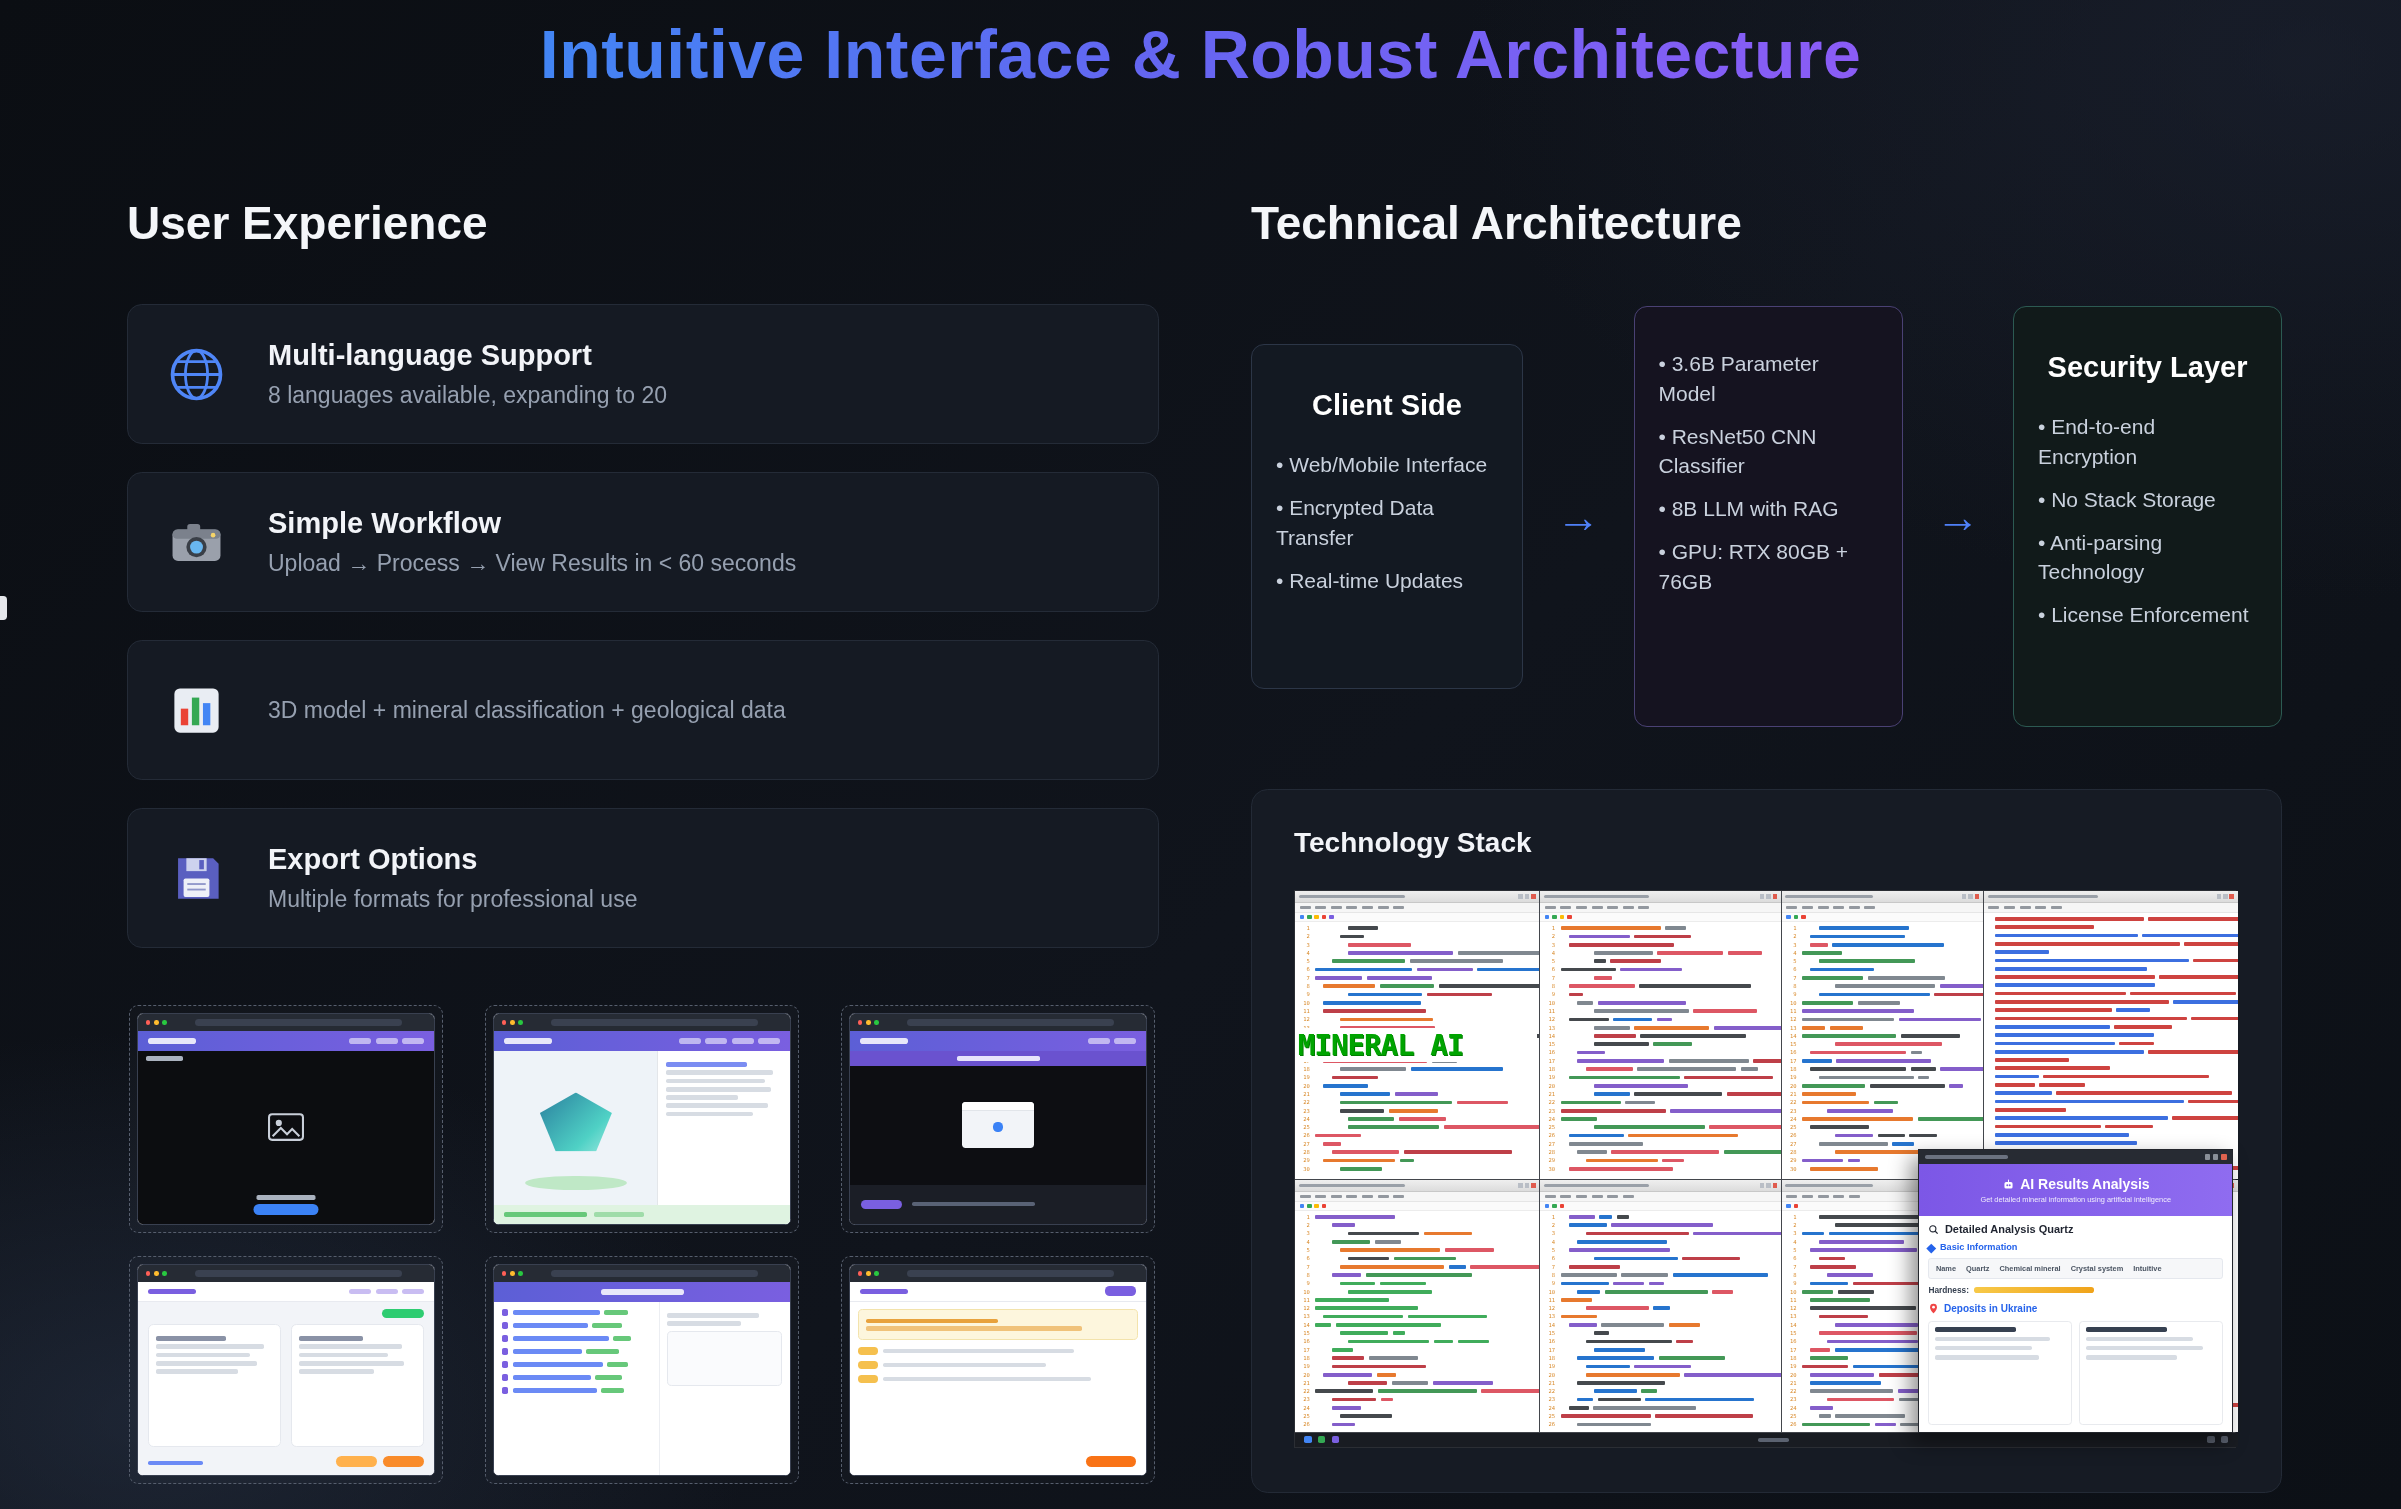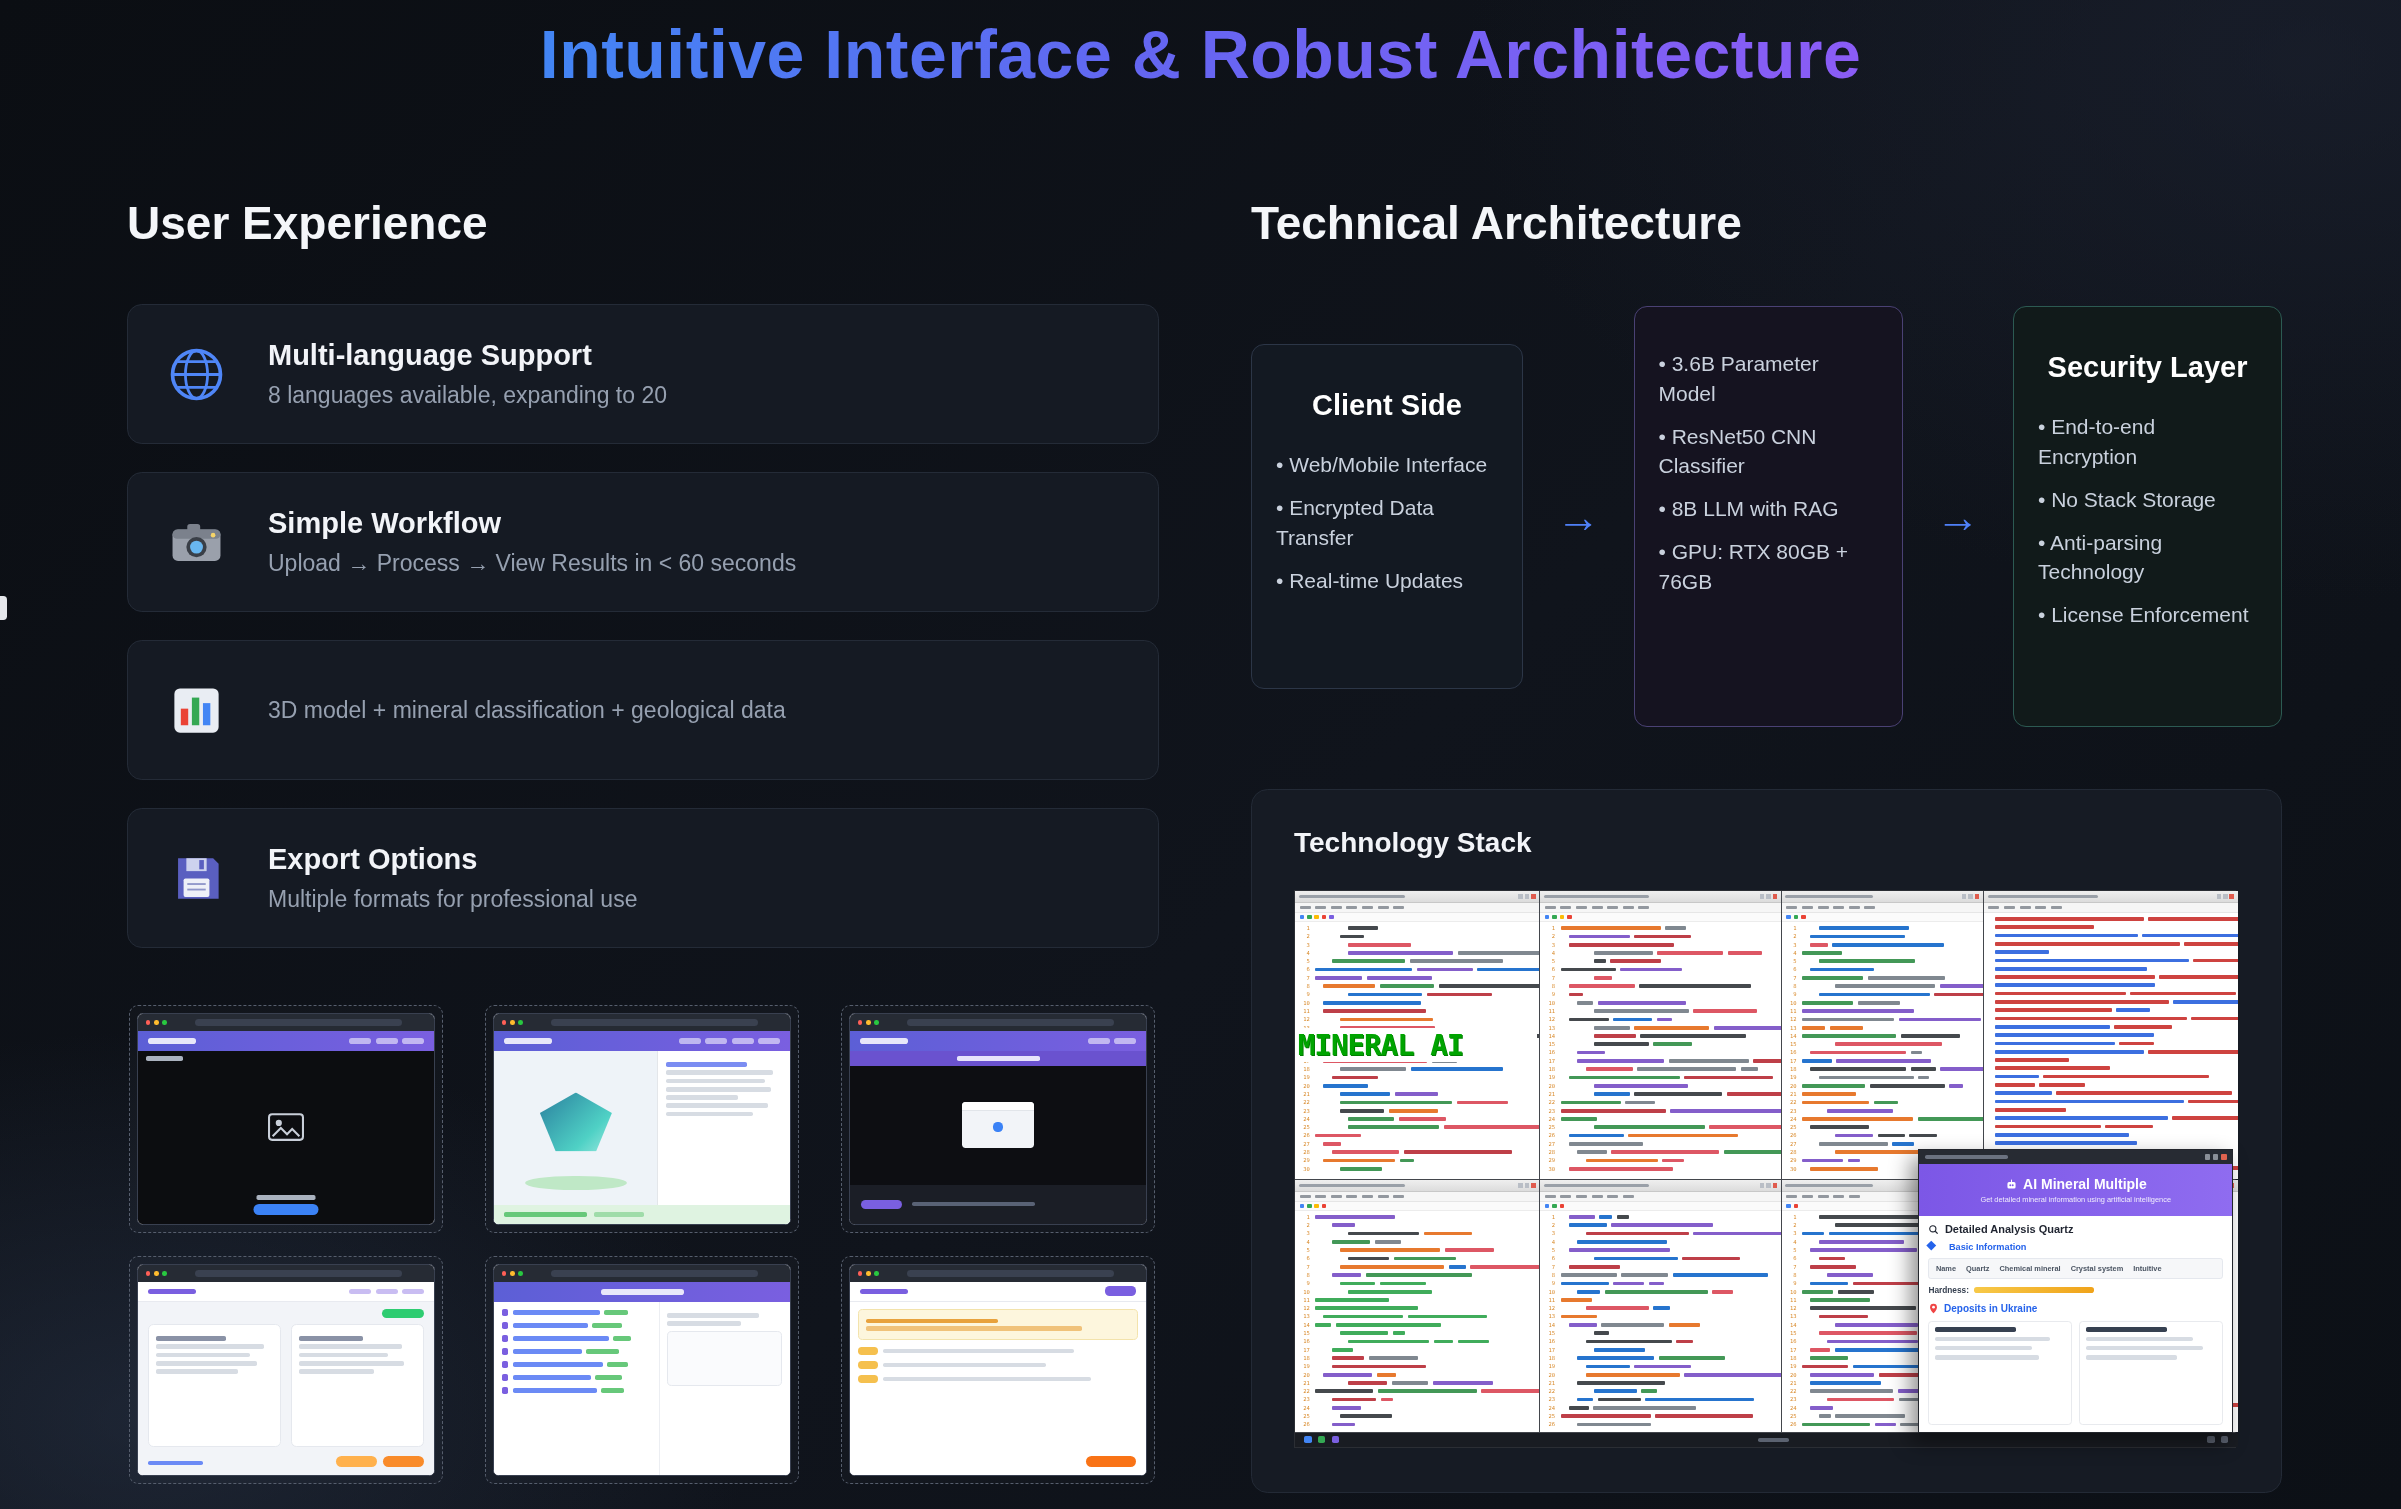--- a/index.html
+++ b/index.html
@@ -79,21 +79,21 @@
   .ow-chrome .tbar{width:83px;height:3.7px;background:#6b7280;border-radius:1.8px}
   .ow-chrome .wb{margin-left:auto;display:flex;gap:2.8px}
   .ow-chrome .wb s{width:5.5px;height:5.5px;background:#8a8f98;display:block;border-radius:0.9px;text-decoration:none}
   .ow-chrome .wb s:last-child{background:#e0634f}
   .ow-head{height:52px;flex:none;background:linear-gradient(90deg,#7c57e6,#8f6cf0);color:#fff;
     display:flex;flex-direction:column;align-items:center;justify-content:center;gap:2.8px}
   .ow-head .t{font-size:14px;font-weight:700;display:flex;align-items:center;gap:5.5px}
   .ow-head .s{font-size:7.4px;opacity:.88}
   .ow-body{flex:1;padding:7.4px 9.2px;display:flex;flex-direction:column;gap:6.5px;overflow:hidden}
   .ow-row1{font-size:11px;font-weight:700;color:#1f2430;display:flex;gap:5.5px;align-items:center}
-  .ow-sec{font-size:9.2px;font-weight:700;color:#2563eb;display:flex;gap:14px;align-items:flex-start}
+  .ow-sec{font-size:9.2px;font-weight:700;color:#2563eb;display:flex;gap:5px;align-items:flex-end}
   .diamond{width:6.5px;height:6.5px;background:#2563eb;transform:rotate(45deg);display:inline-block}
   .ow-table{display:flex;border:0.9px solid #e5e8ee;background:#f6f7f9;border-radius:2.8px;padding:4.6px 6.5px;gap:10px}
   .ow-table span{font-size:7.4px;color:#4b5563;font-weight:700;white-space:nowrap}
   .ow-hard{display:flex;align-items:center;gap:5.5px;font-size:8.3px;color:#374151;font-weight:700}
   .hbar{width:120px;height:5.5px;border-radius:2.8px;background:linear-gradient(90deg,#f7c948,#f0a31a)}
   .ow-dep{font-size:10px;font-weight:700;color:#2563eb;display:flex;gap:4.6px;align-items:center;margin-top:1.8px}
   .ow-cols{display:flex;gap:7.4px;flex:1}
   .dep-col{flex:1;border:0.9px solid #e8eaee;border-radius:3.7px;padding:5.5px;display:flex;flex-direction:column;gap:4.6px}
   .dbar{height:4.6px;border-radius:1.8px;background:#d7dce3}
   .dbar.h{background:#374151;width:62%}
@@ -1544,21 +1544,21 @@
             </span>
         </div>
         <div class="ow-head">
           <div class="t">
             <svg width="13" height="13" viewBox="0 0 16 16">
               <rect x="3" y="5" width="10" height="8" rx="2" fill="#ffffff"></rect>
               <circle cx="6.5" cy="9" r="1.2" fill="#7c57e6"></circle>
               <circle cx="9.5" cy="9" r="1.2" fill="#7c57e6"></circle>
               <rect x="7.4" y="2" width="1.2" height="3" fill="#ffffff"></rect>
             </svg>
-            <span>AI Mineral Multiple</span>
+            <span>AI Results Analysis</span>
           </div>
           <div class="s">Get detailed mineral information using artificial intelligence</div>
         </div>
         <div class="ow-body">
           <div class="ow-row1">
             <svg width="11" height="11" viewBox="0 0 16 16">
               <circle cx="7" cy="7" r="4.5" fill="none" stroke="#1f2430" stroke-width="1.6"></circle>
               <line x1="10.5" y1="10.5" x2="14" y2="14" stroke="#1f2430" stroke-width="1.8"></line>
             </svg>
             <span>Detailed Analysis Quartz</span>

